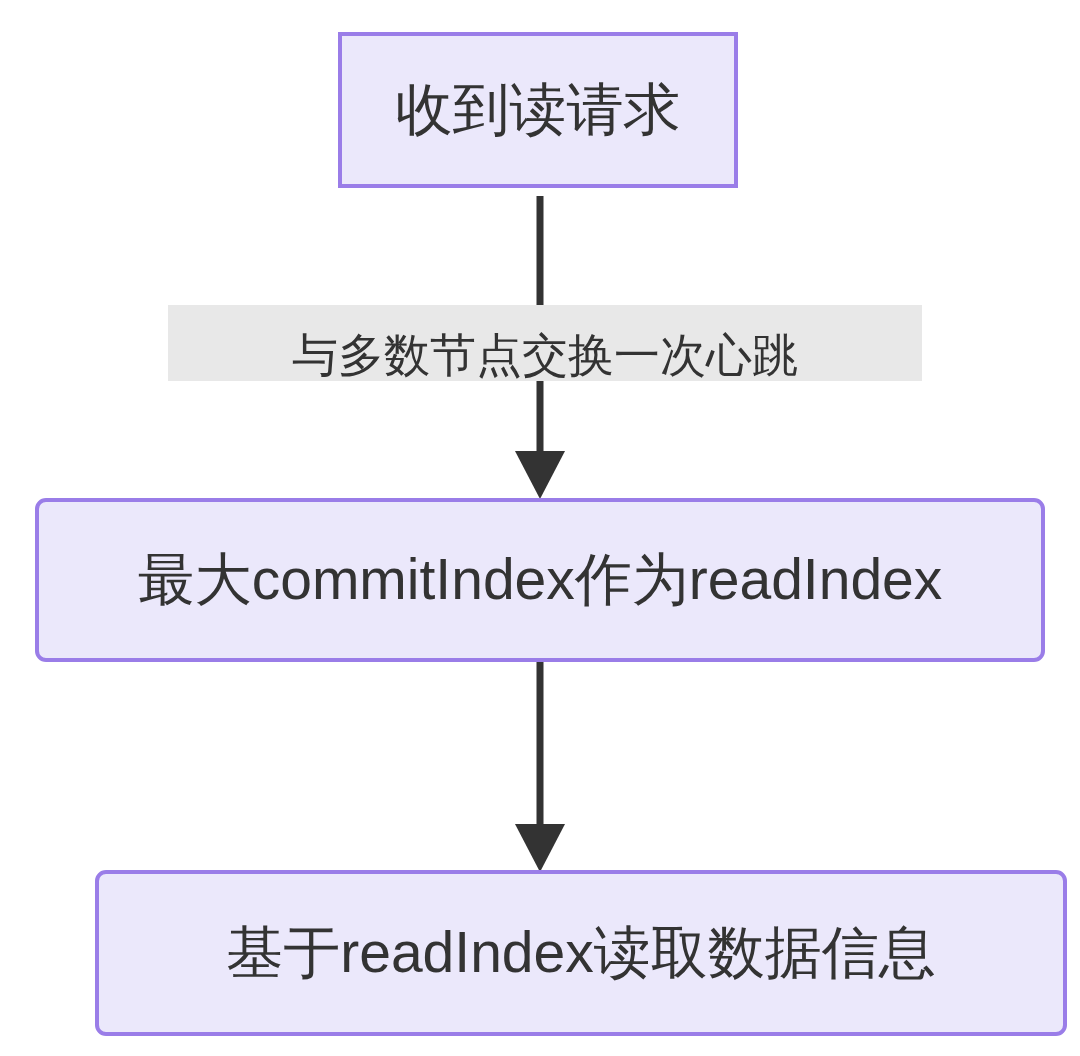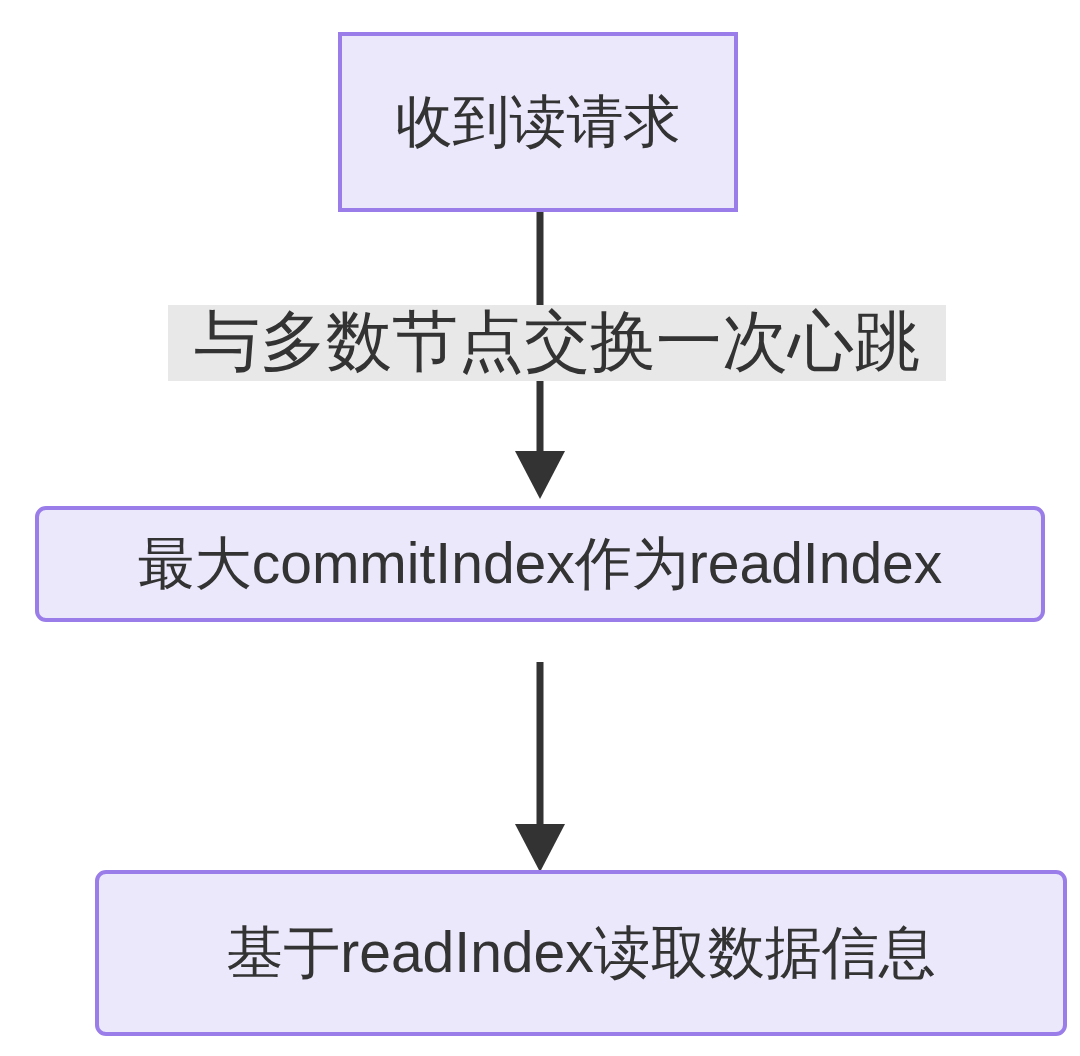--- a/index.html
+++ b/index.html
@@ -37,29 +37,28 @@
     border-radius: 0px;
   }
   .node.rounded {
     border-radius: 11px;
   }
   
   #node-recv-read-request {
     left: 338px;
     top: 32px;
     width: 400px;
-    height: 180px;
+    height: 156px;
     align-items: center;
   }
   #node-max-commit-index {
     left: 35px;
     top: 498px;
     width: 1010px;
-    height: 116px;
-    margin-top: 8px;
+    height: 164px;
   }
   #node-read-data {
     left: 95px;
     top: 870px;
     width: 972px;
     height: 166px;
   }
 
   
   .edge-svg {
@@ -78,27 +77,27 @@
   }
   .edge-arrow {
     fill: #333333;
     stroke: none;
   }
 
   .edge-label {
     position: absolute;
     background: #e8e8e8;
     color: #333333;
-    font-size: 66px;
+    font-size: 46px;
     line-height: 1.05;
     white-space: nowrap;
-    padding: 2px 20px;
+    padding: 2px 8px;
     z-index: 3;
     display: flex;
-    align-items: flex-start;
+    align-items: flex-end;
     justify-content: center;
   }
   #edge-label-heartbeat {
     left: 168px;
     top: 305px;
     width: 738px;
     height: 72px;
   }
 </style>
 </head>

